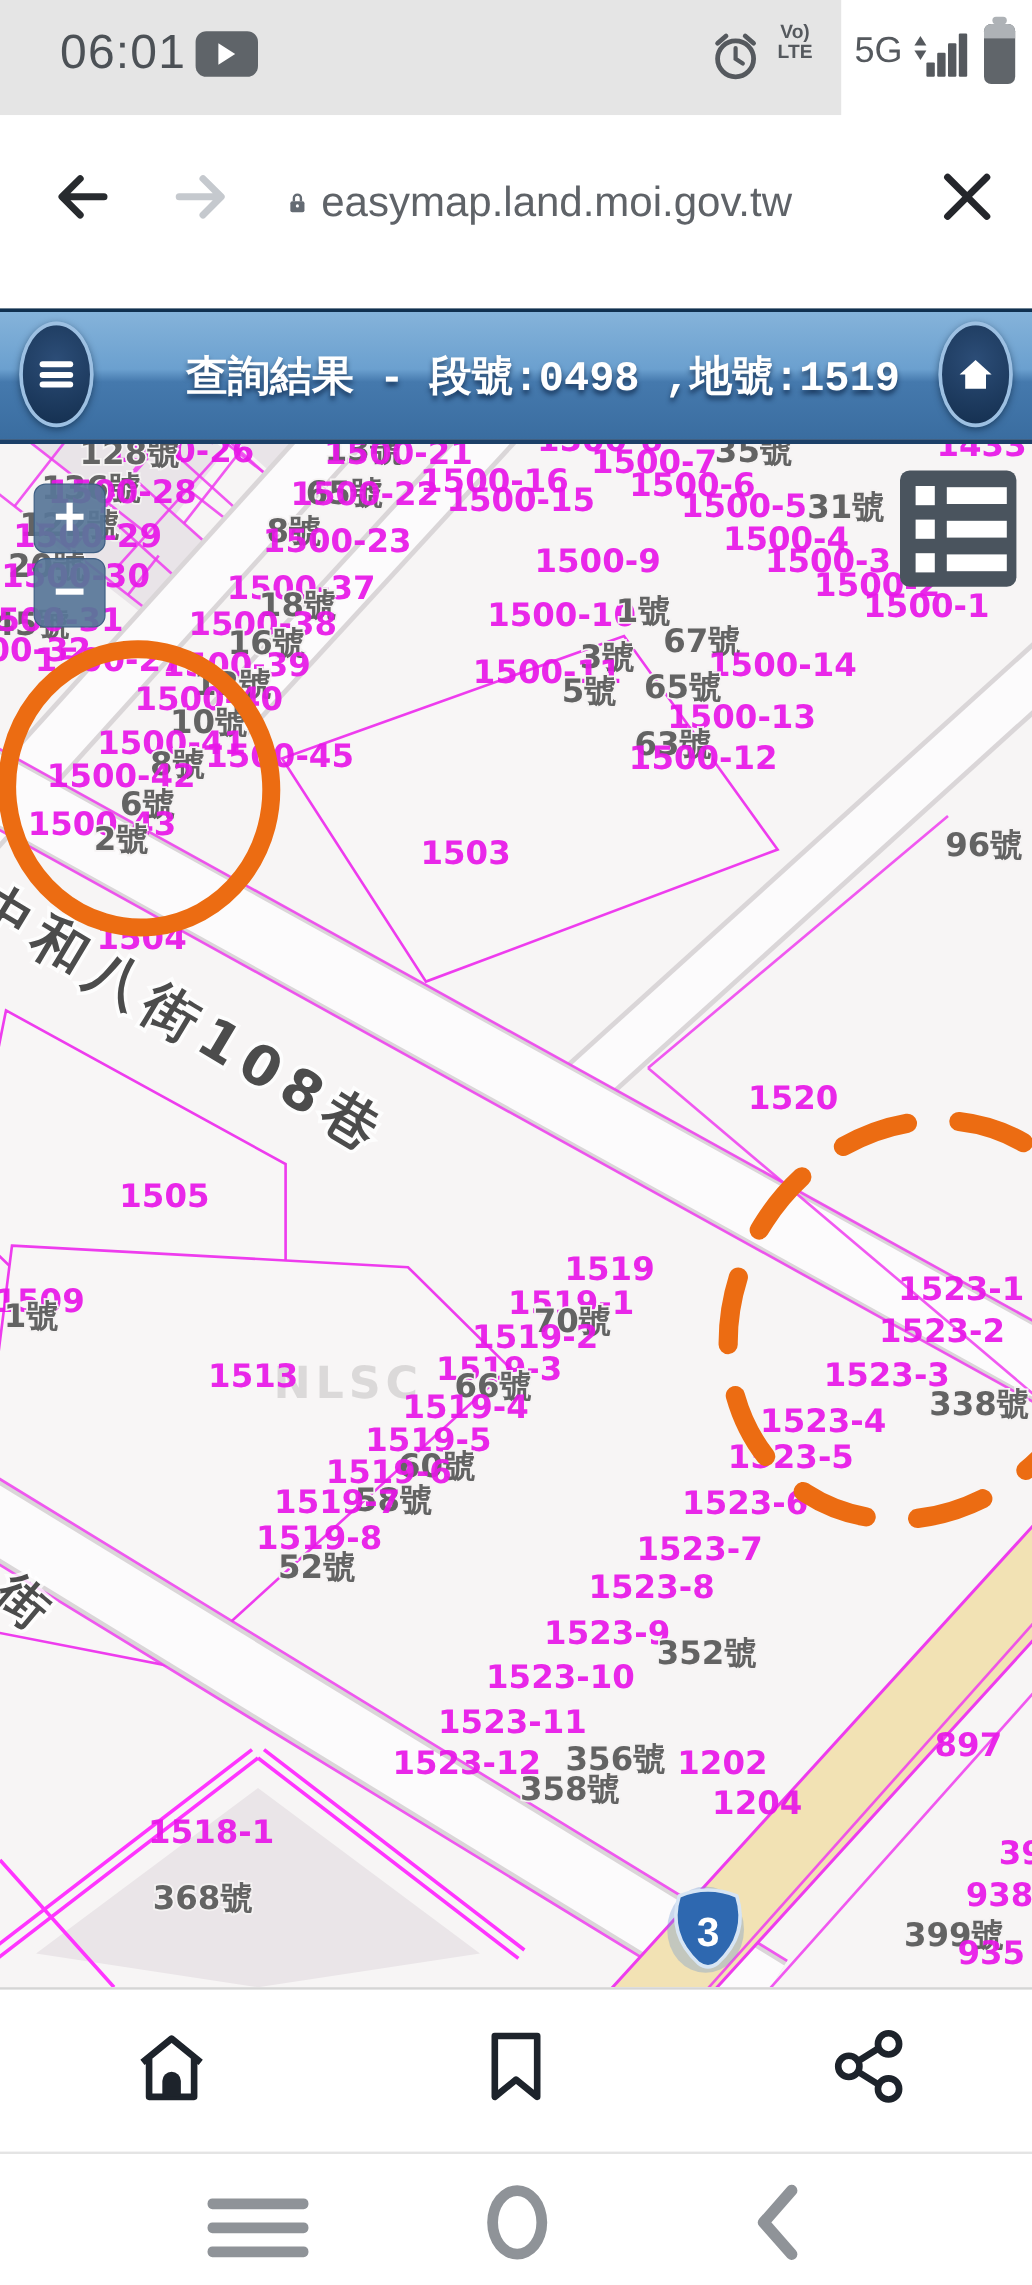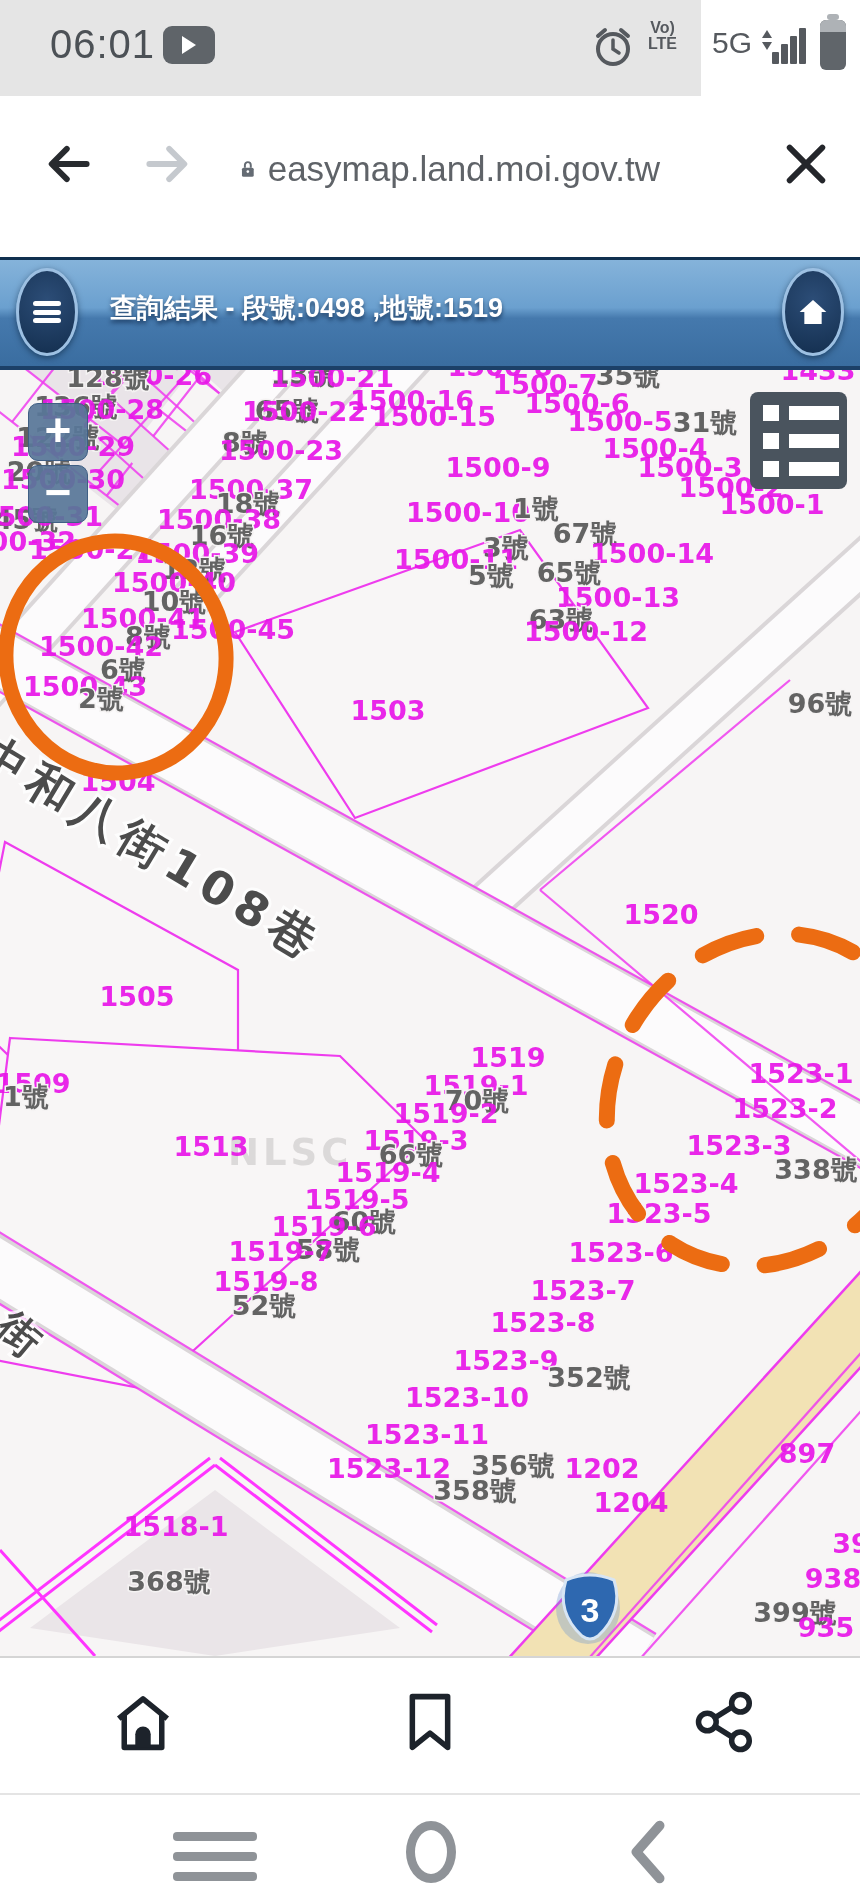--- a/index.html
+++ b/index.html
@@ -21,21 +21,21 @@
   
   #browser{top:96px;left:0;width:860px;height:160px;background:#fff;}
   .navsvg{top:40px;}
   #urlbox{top:52px;left:240px;width:420px;display:flex;align-items:center;gap:12px;}
   #url{font-size:35px;color:#5f6368;}
   
   #header{top:257px;left:0;width:860px;height:113px;background:linear-gradient(#85b3da 0%,#6ba0cf 45%,#4579ad 55%,#3a6da0 100%);border-top:3px solid #10304f;border-bottom:4px solid #1c4068;box-sizing:border-box;}
   .ovalbtn{top:8px;width:62px;height:88px;border-radius:50%;background:radial-gradient(circle at 50% 35%,#2c4d77,#132e4e);border:3px solid #9dc0e2;box-shadow:0 2px 6px rgba(0,20,40,.5);display:flex;align-items:center;justify-content:center;box-sizing:border-box;}
   #menubtn{left:16px;}
   #homebtn{left:782px;}
-  #title{top:30px;left:110px;width:640px;text-align:left;font-size:27px;font-weight:bold;color:#fff;text-shadow:0 3px 4px rgba(5,25,55,.65);}
+  #title{top:30px;left:110px;width:640px;text-align:right;font-size:35px;font-weight:bold;color:#fff;text-shadow:0 3px 4px rgba(5,25,55,.65);font-family:Liberation Mono, monospace;}
   .hline{width:28px;height:5px;background:#fff;border-radius:3px;margin:3.5px 0;}
   
   #map{top:370px;left:0;width:860px;height:1286px;background:#f7f5f5;overflow:hidden;}
   svg text{user-select:none;}
   .lm{fill:#e816e8;font:600 27px "DejaVu Sans",sans-serif;text-anchor:middle;opacity:.92;}
   .lg{fill:#636363;font:700 27px "DejaVu Sans",sans-serif;text-anchor:middle;paint-order:stroke;stroke:#f5f3f3;stroke-width:3px;}
   .st{fill:#4c4c4c;font:700 46px "DejaVu Sans",sans-serif;letter-spacing:8px;paint-order:stroke;stroke:rgba(255,255,255,.78);stroke-width:6px;}
   .wm{fill:#c9c6c6;opacity:.6;font:600 37px "DejaVu Sans",sans-serif;letter-spacing:4px;}
   .pl{stroke:#ee3cee;stroke-width:2.2;opacity:.85;fill:none;}
   .pl2{stroke:#ff35ff;stroke-width:3;fill:none;}

